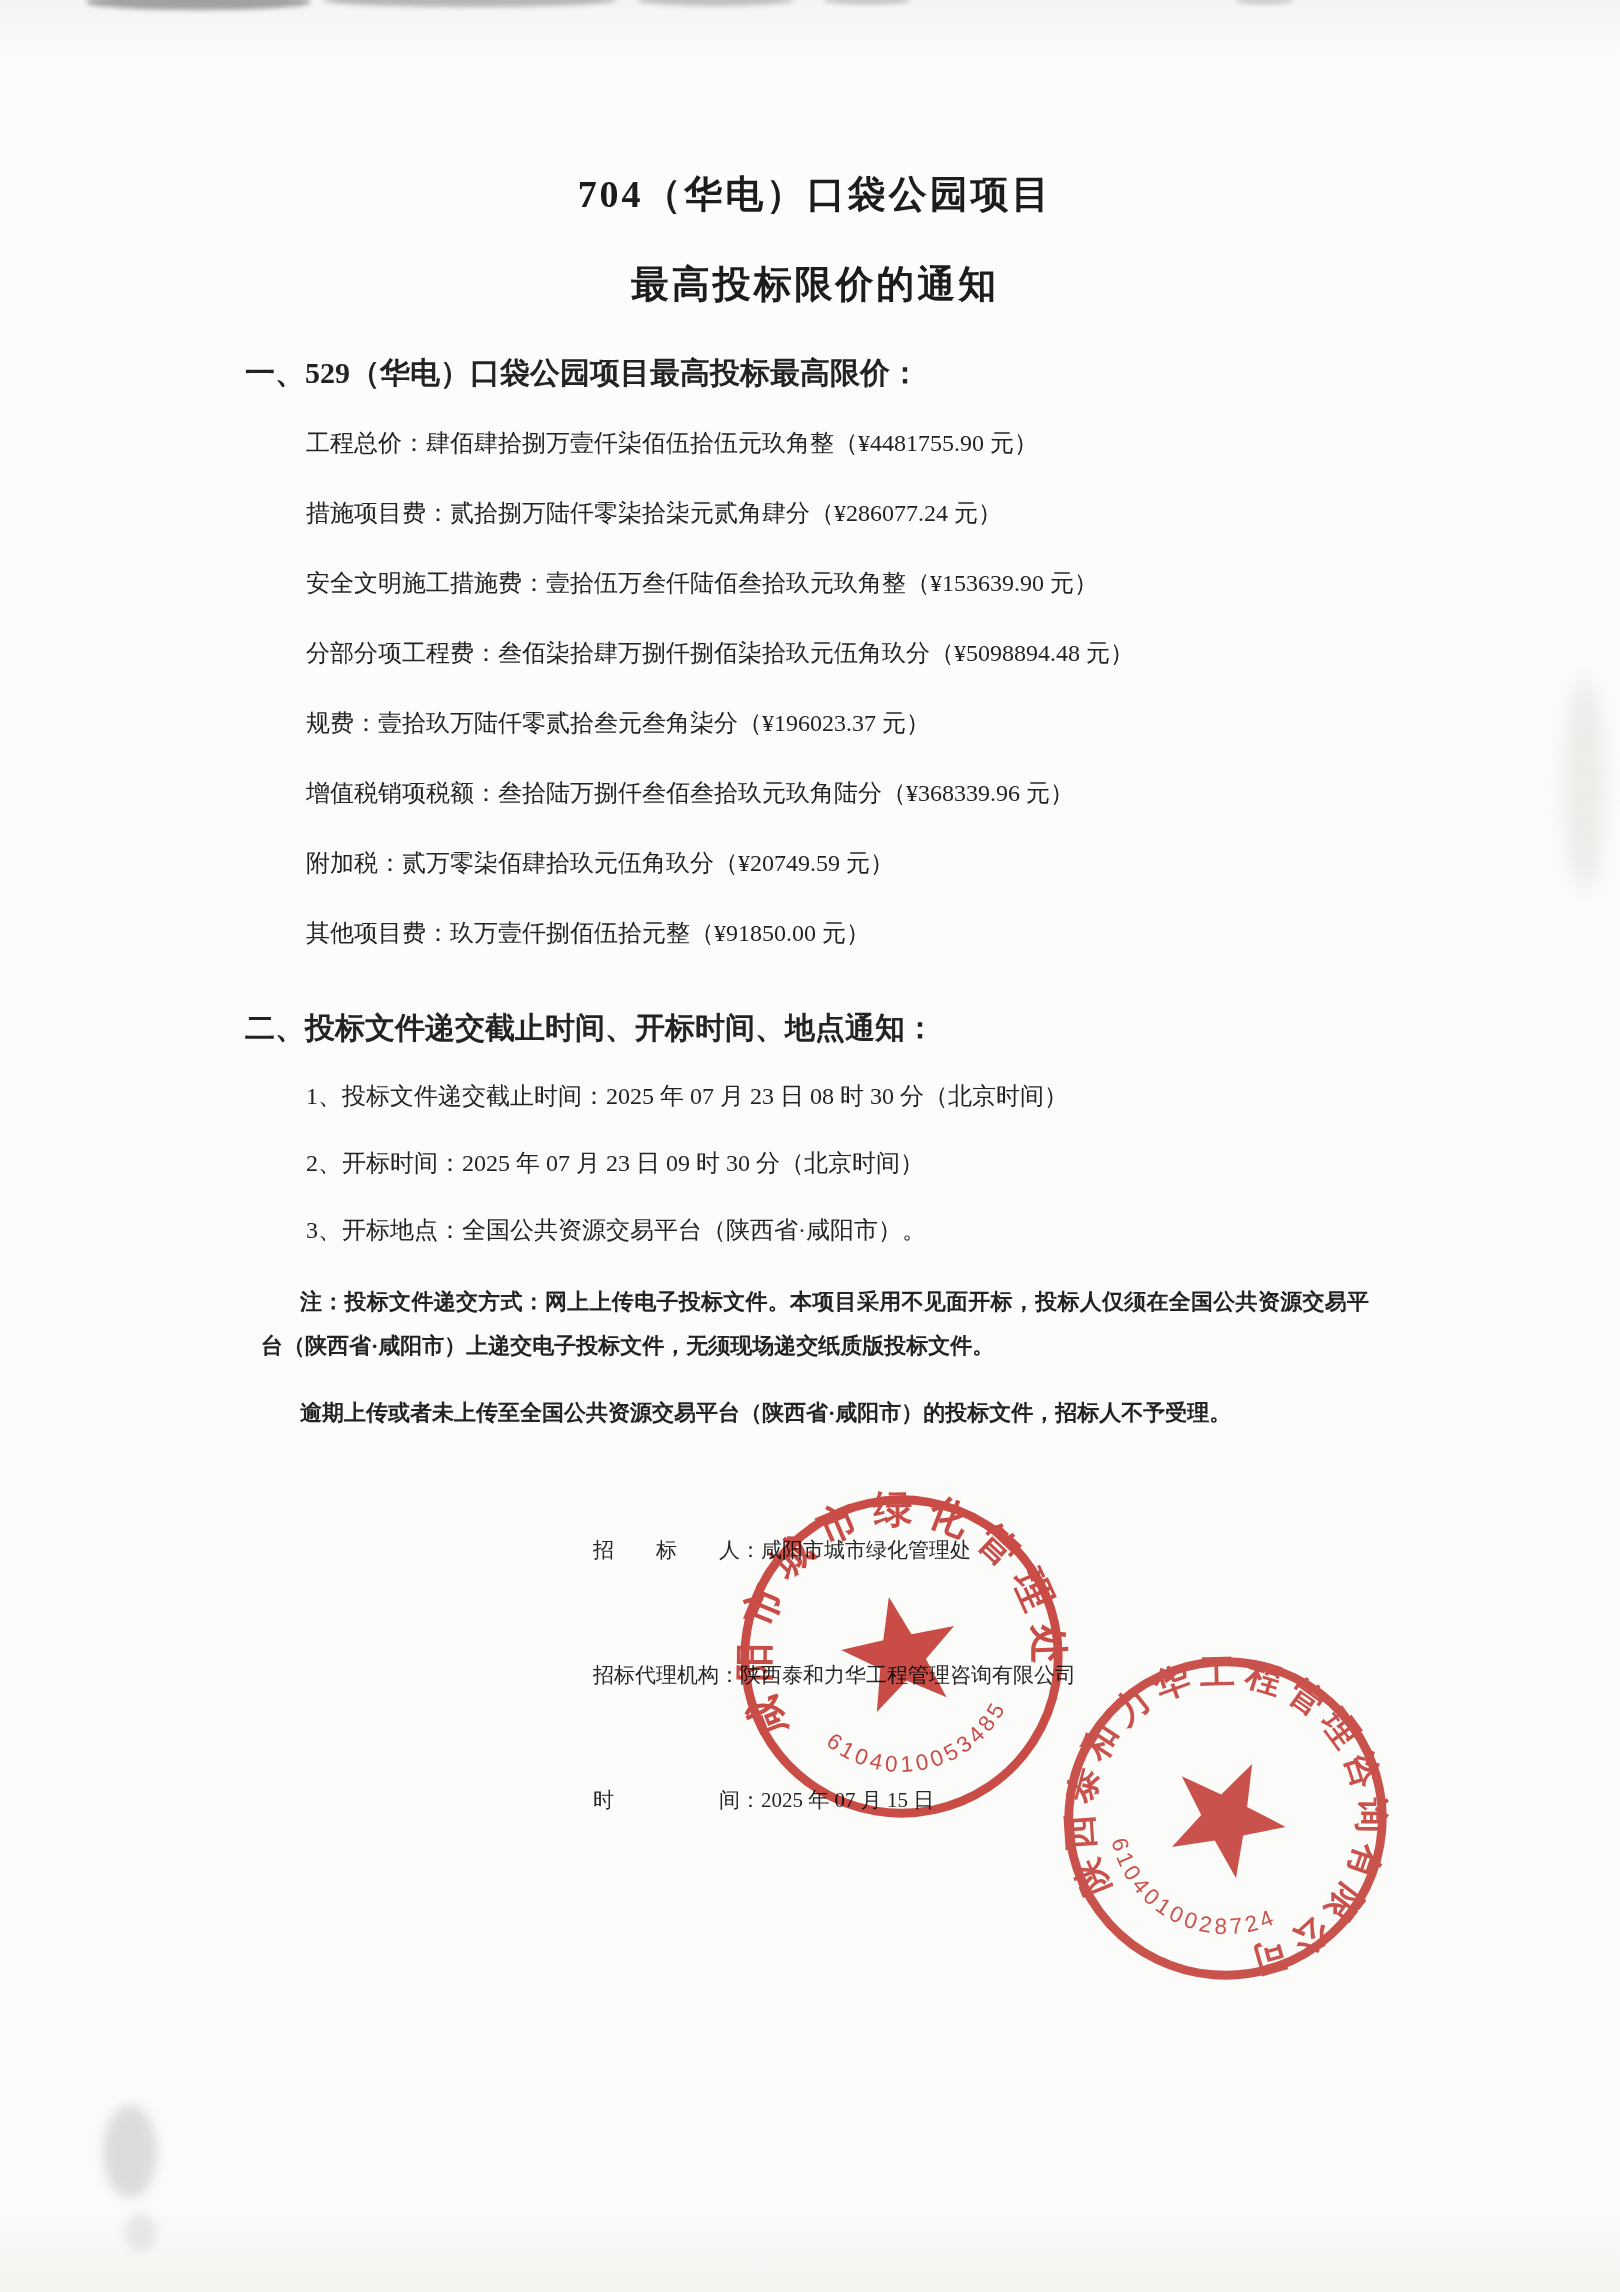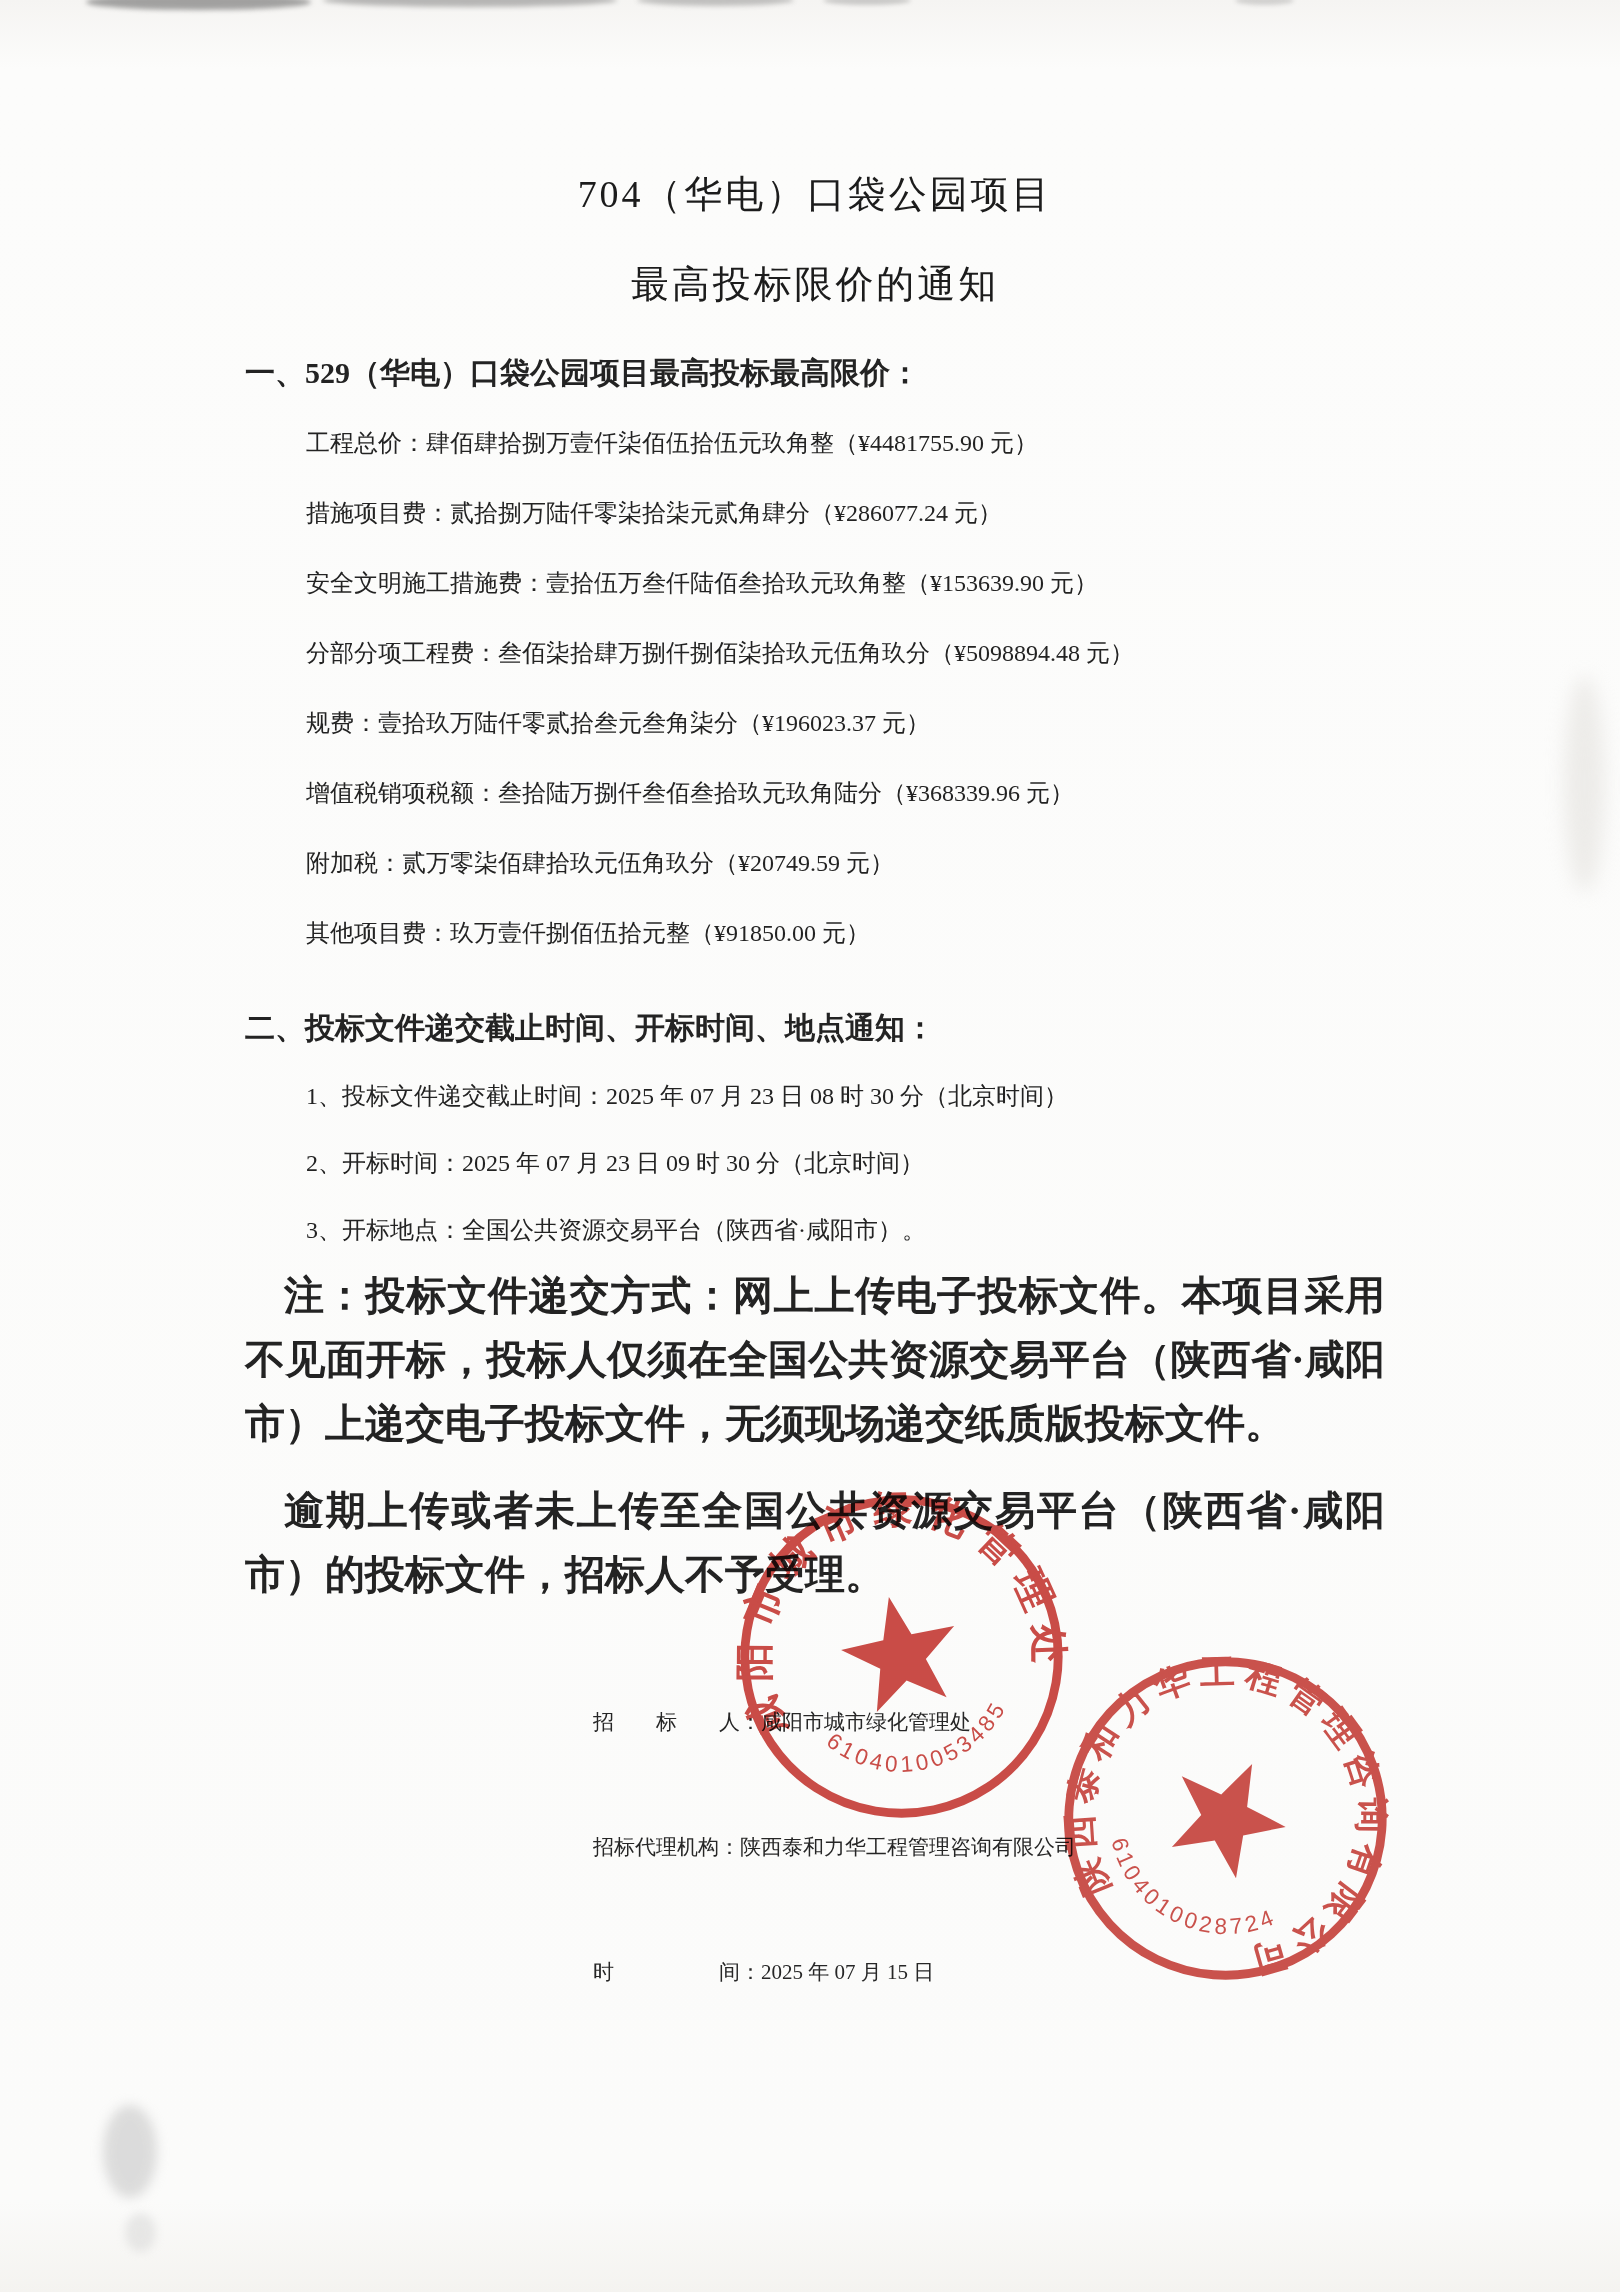--- a/index.html
+++ b/index.html
@@ -5,35 +5,35 @@
   html,body { margin:0; padding:0; background:#e8e8e8; }
   .page {
     position:relative; width:1620px; height:2293px; overflow:hidden;
     background:linear-gradient(180deg,#f5f4f2 0%,#fcfcfb 3%,#fbfbfa 96%,#f4f3f0 100%);
     font-family:"Liberation Serif","DejaVu Serif",serif;
     color:#232323;
   }
   .content { position:absolute; left:245px; top:167px; width:1140px; }
 
   .doc-title {
-    font-size:38px; line-height:55px; font-weight:normal; text-align:center;
+    font-size:38px; line-height:55px; font-weight:bold; text-align:center;
     letter-spacing:2.9px; margin:0; color:#1c1c1c;
   }
   .doc-subtitle { margin-top:35px; }
 
   .section-heading {
     font-size:30px; line-height:70px; font-weight:bold; margin:25.5px 0 0 0;
   }
   .price-item {
     font-size:24px; line-height:70px; font-weight:normal; margin:0; padding-left:61px;
   }
   .sec2-item { line-height:67px; }
 
   .body-para {
-    font-size:40px; line-height:64px; font-weight:bold; margin:0;
+    font-size:22px; line-height:44px; font-weight:bold; margin:16px;
     text-indent:39px; text-align:justify;
   }
   .overdue { margin-top:22.5px; }
 
   .sig-block { margin-top:94px; padding-left:348px; }
   .sig-line {
     font-size:21px; line-height:43px; margin:0 0 82px 0;
     font-weight:normal; white-space:pre-wrap; color:#262626;
   }
   .sig-line:last-child { margin-bottom:0; }

